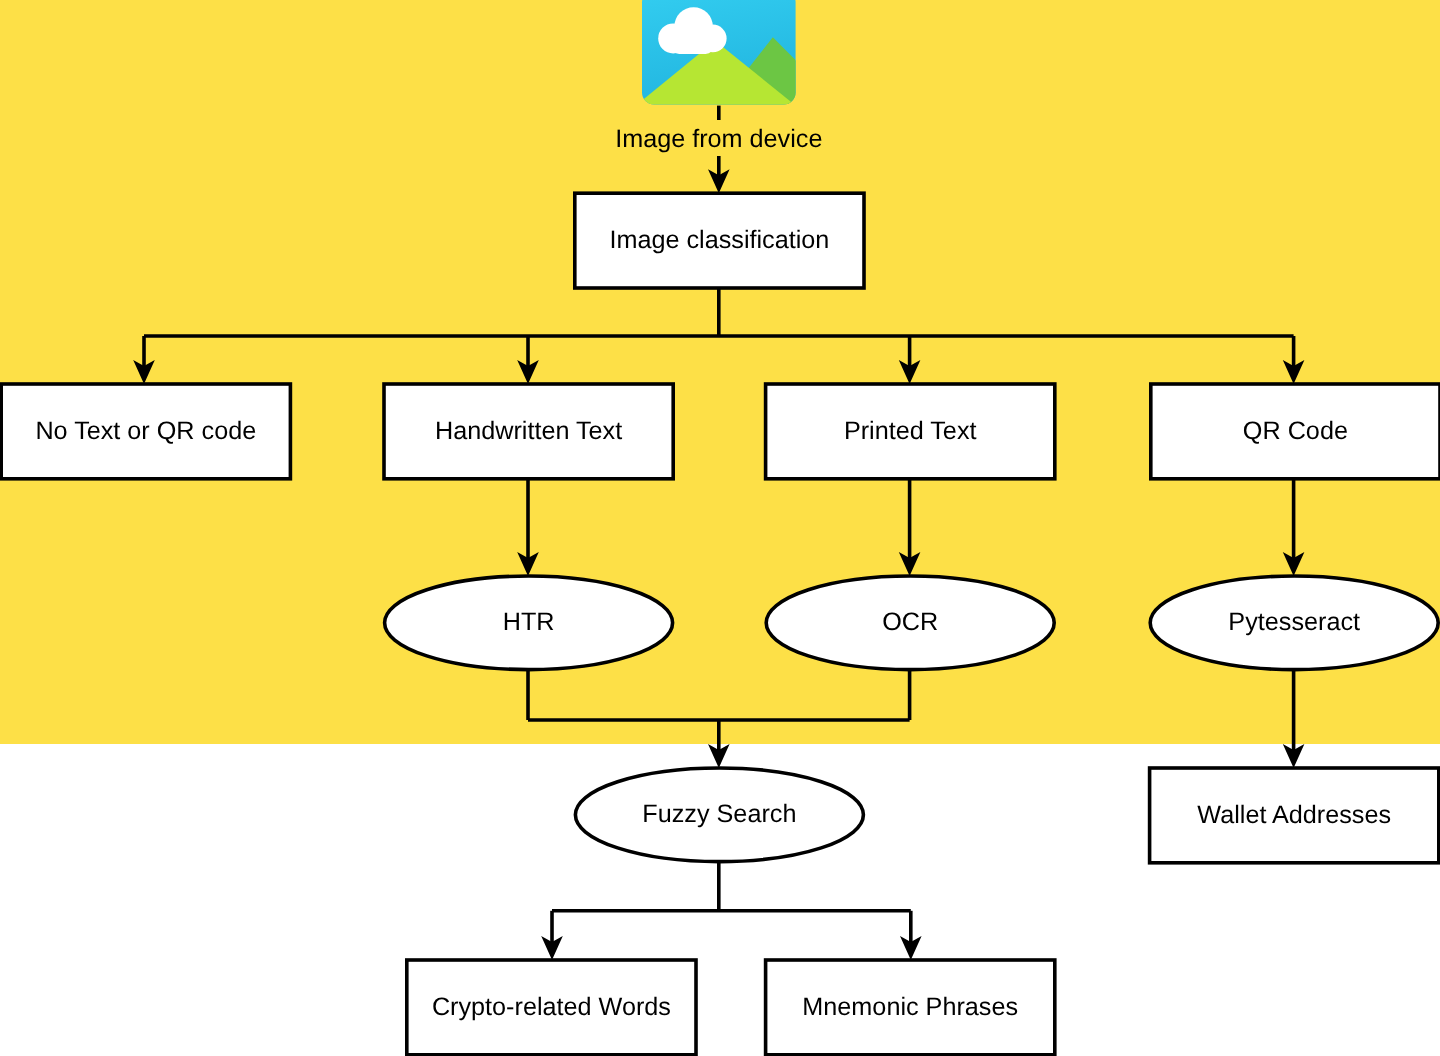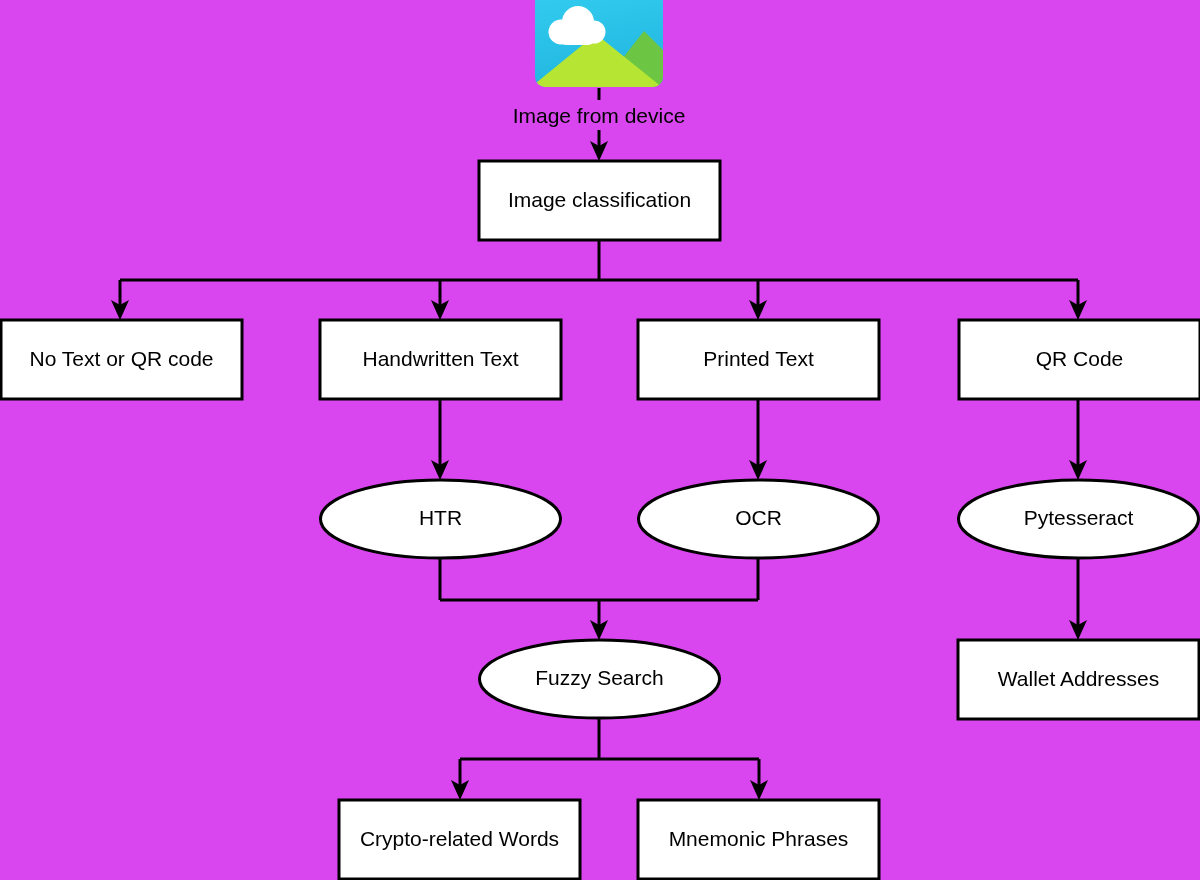--- a/index.html
+++ b/index.html
@@ -9,22 +9,22 @@
   }
   body {
     font-family: "Liberation Sans", sans-serif;
     width: 1200px;
     height: 880px;
     overflow: hidden;
   }
   #canvas {
     position: relative;
     width: 1200px;
-    height: 880px;
-    background: #d946ef;
+    height: 620px;
+    background: #fde047;
   }
   #flow-svg {
     position: absolute;
     left: 0;
     top: 0;
     width: 1200px;
     height: 880px;
     display: block;
   }
   .node-text {

